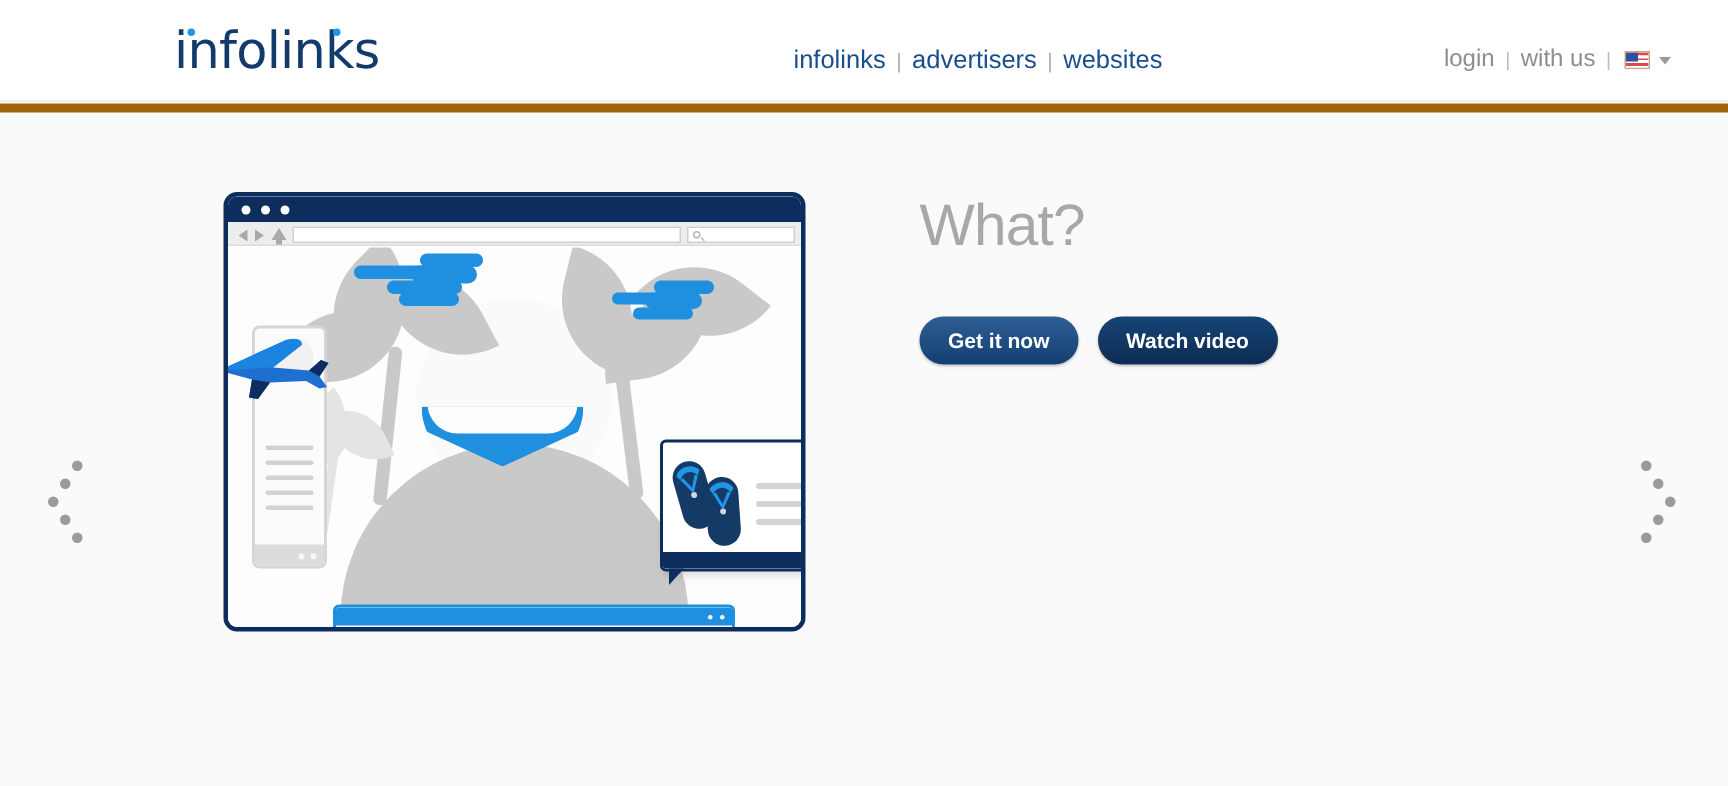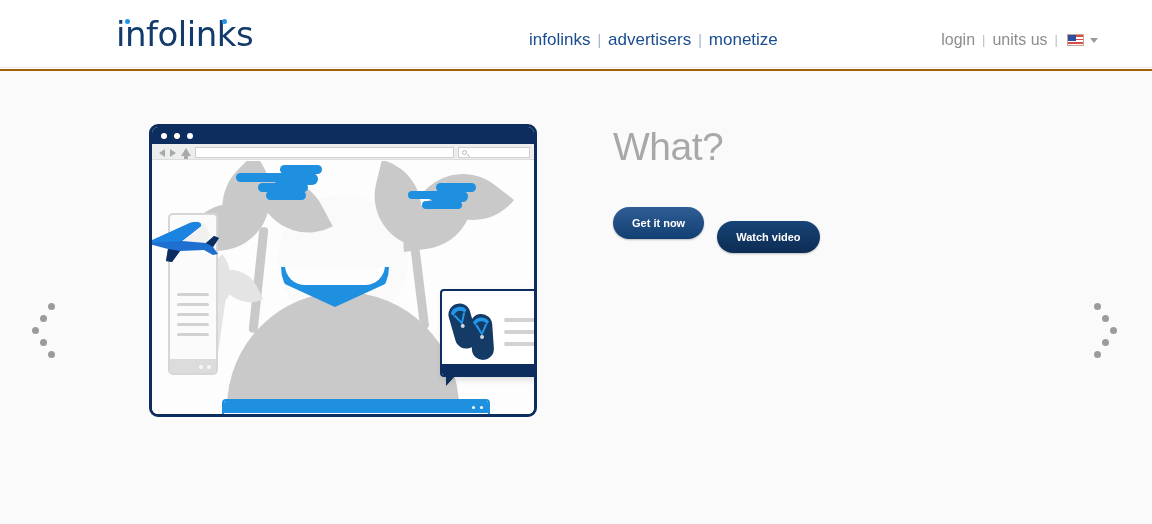--- a/index.html
+++ b/index.html
@@ -37,21 +37,21 @@
 
   .mainnav {
     position: absolute; left: 529px; top: 28px;
     font-size: 17px; color: #1a4d8f;
     white-space: nowrap; line-height: 24px;
   }
   .mainnav a { color: #1a4d8f; text-decoration: none; cursor: pointer; }
   .mainnav .sep { color: #9fb2c9; margin: 0 7px; font-size: 14px; }
 
   .usernav {
-    position: absolute; right: 54px; top: 29px;
+    position: absolute; right: 38px; top: 29px;
     font-size: 16px; color: #8d8d8d;
     white-space: nowrap; line-height: 22px;
     display: flex; align-items: center; justify-content: space-between;
   }
   .usernav a { color: #8d8d8d; text-decoration: none; cursor: pointer; }
   .usernav .sep { color: #bdbdbd; margin: 0 7px; font-size: 13px; }
 
   .flag {
     display: inline-block; width: 17px; height: 12px;
     position: relative; border: 1px solid #c9a48a;
@@ -74,21 +74,21 @@
     border-right: 4px solid transparent;
     border-top: 5px solid #9a9a9a;
     vertical-align: middle;
   }
 
   
   .hero {
     position: absolute; top: 69px; left: 0;
     width: 1152px; height: 455px;
     background: #fafafa;
-    border-top: 2px solid #a16207;
+    border-top: 6px solid #a16207;
   }
 
   
   .arrow { position: absolute; width: 34px; height: 56px; cursor: pointer; }
   .arrow-left  { left: 28px; top: 232px; }
   .arrow-right { right: 28px; top: 232px; }
   .arrow span {
     position: absolute; width: 7px; height: 7px;
     border-radius: 50%; background: #9b9b9b;
   }
@@ -100,29 +100,29 @@
     line-height: 48px; letter-spacing: -0.5px;
   }
   .headline {
     margin-top: 10px;
     font-size: 34px; color: #134b83; font-weight: 400;
     line-height: 39px; letter-spacing: -0.3px;
   }
   .btnrow { margin-top: 36px; display: flex; gap: 13px; }
   .btn {
     border: none; cursor: pointer; color: #fff;
-    font-size: 11px; font-weight: bold;
+    font-size: 14px; font-weight: bold;
     padding: 0 19px; height: 32px; line-height: 30px;
     border-radius: 16px;
     font-family: "Liberation Sans", sans-serif;
     white-space: nowrap;
     box-shadow: 0 1px 2px rgba(0,0,0,0.25);
   }
   .btn-primary { background: linear-gradient(#2f5e96, #123f72); }
-  .btn-secondary { background: linear-gradient(#174477, #0d2c53); margin-top: 14px; }
+  .btn-secondary { background: linear-gradient(#174477, #0d2c53); }
 
   
   .illo { position: absolute; left: 137px; top: 45px; width: 420px; height: 360px; }
 
   
   .browser {
     position: absolute; left: 12px; top: 8px;
     width: 388px; height: 293px;
     background: #ffffff;
     border: 3px solid #0d2d5e;
@@ -307,27 +307,27 @@
 
     <div class="logo">
       <span class="logo-text">
         <span class="dot d1"></span>
         <span class="dot d2"></span>
         <span>infolinks</span>
       </span>
     </div>
 
     <nav class="mainnav">
-      <a>infolinks</a><span class="sep">|</span><a>advertisers</a><span class="sep">|</span><a>monetize</a>
+      <a>infolinks</a><span class="sep">|</span><a>advertisers</a><span class="sep">|</span><a>websites</a>
     </nav>
 
     <div class="usernav">
       <a>login</a>
         <span class="sep">|</span>
-        <a>units us</a>
+        <a>with us</a>
         <span class="sep">|</span>
       <span class="flag">
         <span class="stripes">
           <i></i>
             <i></i>
             <i></i>
             <i></i>
             <i></i>
             <i></i>
             <i></i>

